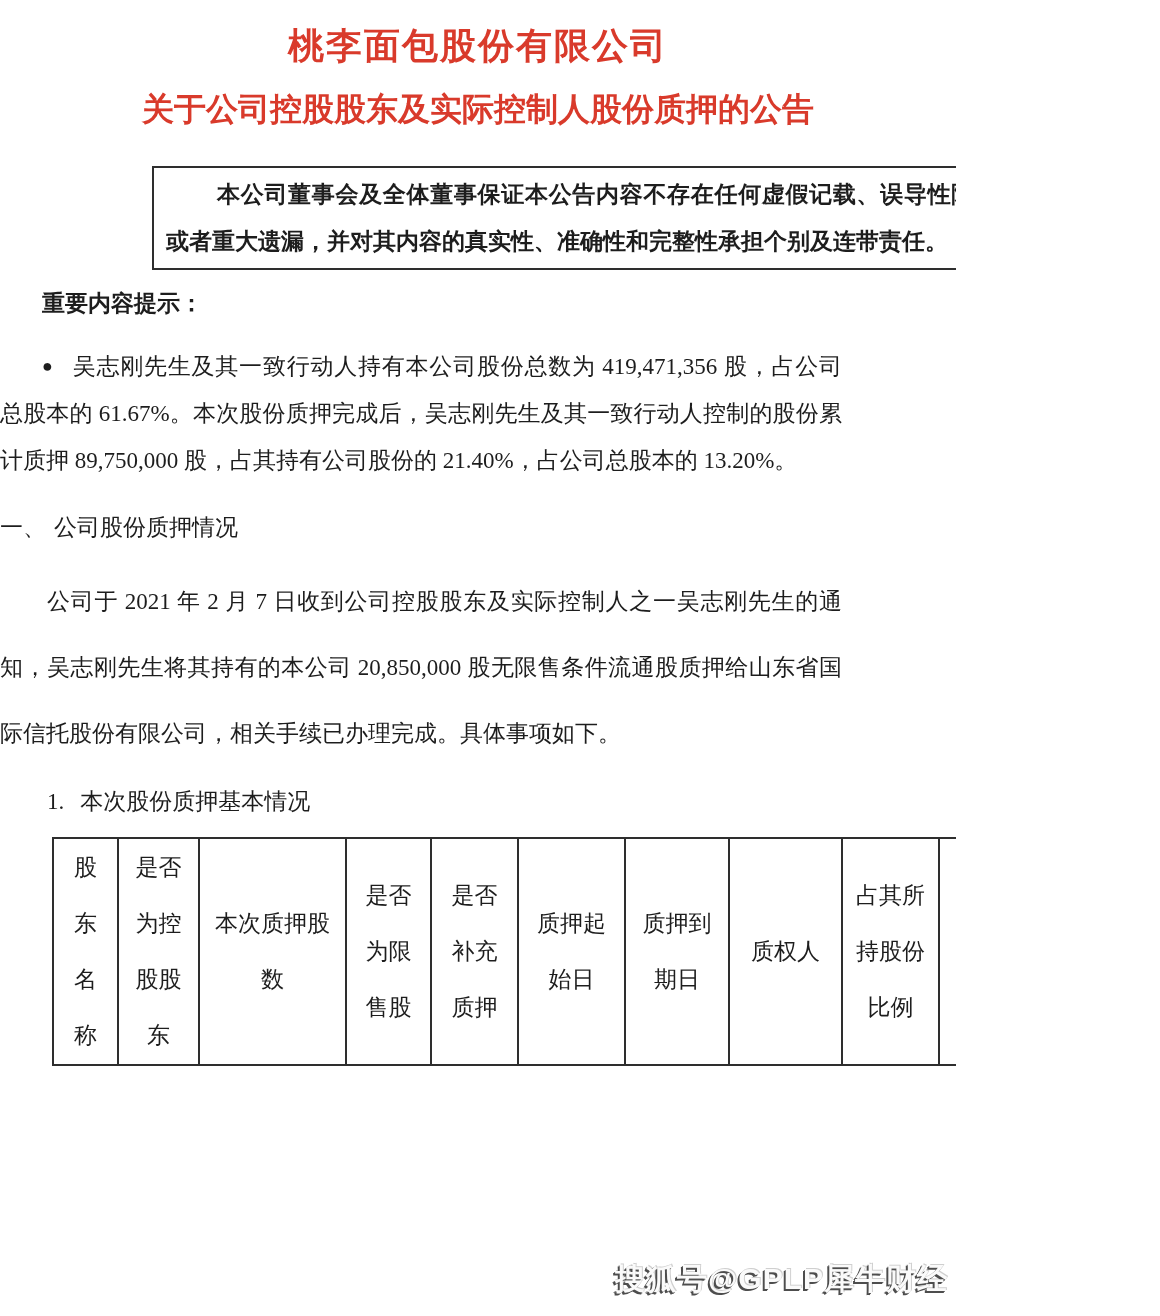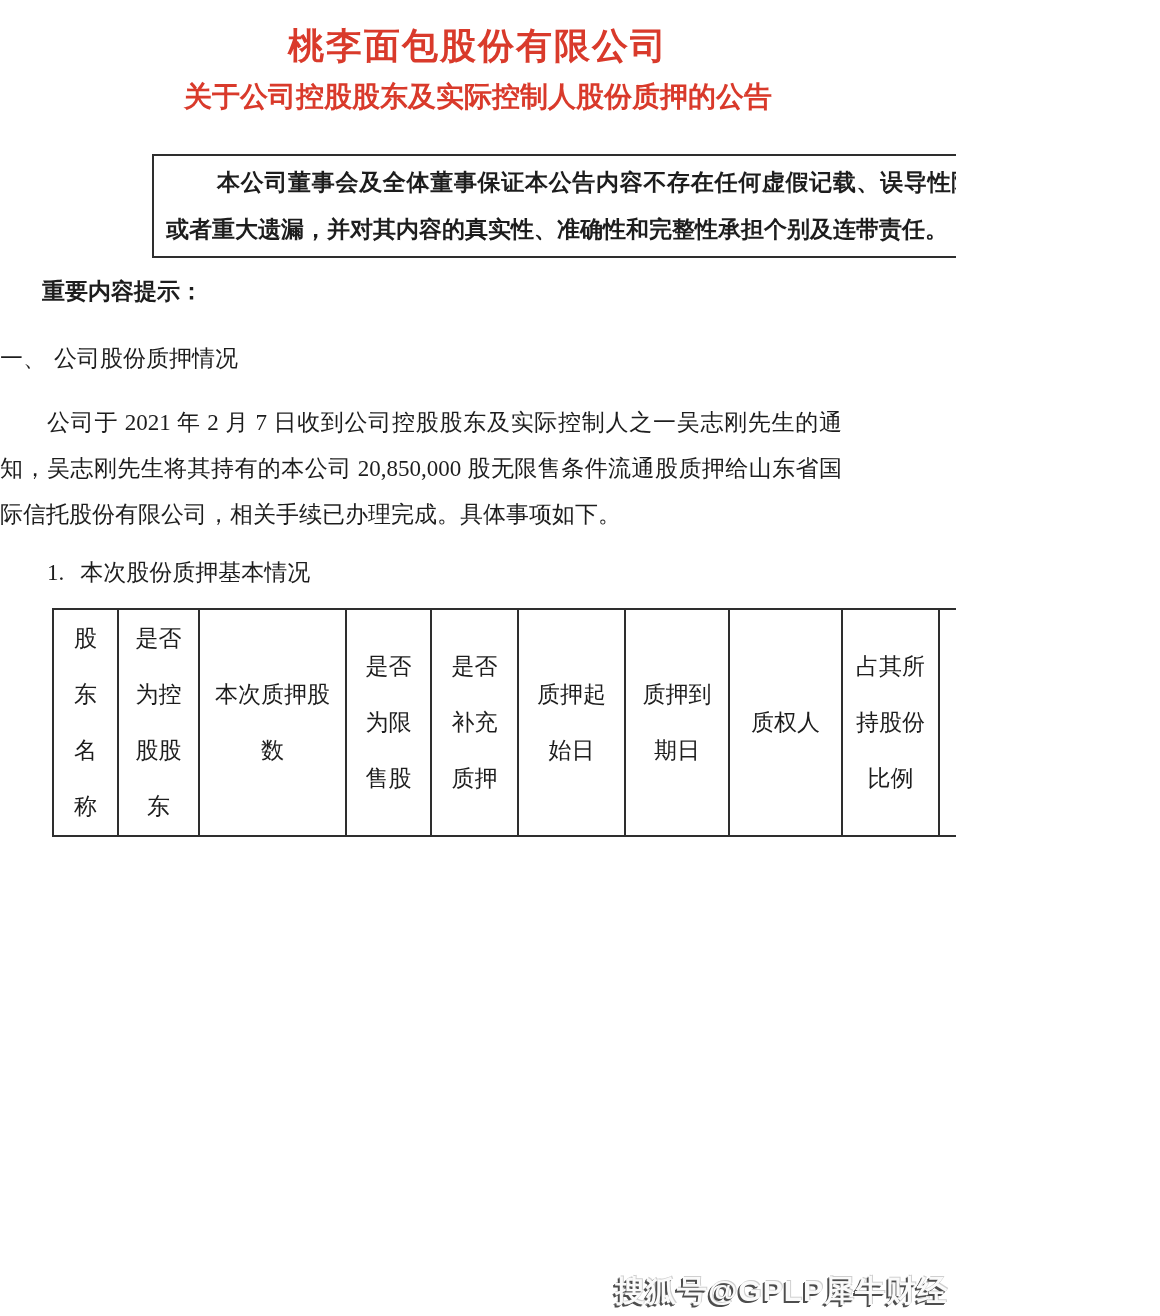--- a/index.html
+++ b/index.html
@@ -15,23 +15,23 @@
   .title {
     margin: 20px 0 0;
     text-align: center;
     font-size: 36px;
     line-height: 52px;
     font-weight: bold;
     letter-spacing: 2px;
     color: var(--accent-red, #d93a2b);
   }
   .subtitle {
-    margin: 0 0 0;
+    margin: 12px 0 0;
     text-align: center;
-    font-size: 28px;
+    font-size: 32px;
     line-height: 50px;
     font-weight: bold;
     color: var(--accent-red, #d93a2b);
   }
   .disclaimer-box {
     margin: 32px 0 0 152px;
     width: 832px;
     border: 2px solid #2e2e2e;
     padding: 3px 12px;
     font-weight: bold;
@@ -66,21 +66,21 @@
     vertical-align: 2px;
   }
   .sec-heading {
     margin: 20px 0 0;
     line-height: 47px;
     font-weight: normal;
   }
   .sec-num { margin-right: 8px; }
   .sec-para {
     margin: 18px 0 0;
-    line-height: 46px;
+    line-height: 66px;
     text-align: justify;
     text-indent: 47px;
   }
   .list-item {
     margin: 11px 0 0;
     line-height: 47px;
     text-indent: 47px;
   }
   .list-num { margin-right: 16px; }
   .pledge-table {
@@ -97,21 +97,21 @@
     white-space: pre-line;
     text-align: center;
     vertical-align: middle;
     padding: 0;
     height: 225px;
     overflow: hidden;
   }
   .watermark {
     position: absolute;
     right: 8px;
-    bottom: 4px;
+    bottom: 16px;
     font-family: "Liberation Sans", "DejaVu Sans", sans-serif;
     font-weight: bold;
     font-size: 30px;
     letter-spacing: 1px;
     color: #fafafa;
     text-shadow: -2px 2px 0 #4d4d4d, -1px 1px 0 #6a6a6a, 1px -1px 0 #cfcfcf;
   }
 </style>
 </head>
 <body>
@@ -123,20 +123,21 @@
 
   <div class="disclaimer-box">
     <p>本公司董事会及全体董事保证本公告内容不存在任何虚假记载、误导性陈述或者重大遗漏，并对其内容的真实性、准确性和完整性承担个别及连带责任。</p>
   </div>
 
   <div class="content">
 
     <p class="notice-heading">重要内容提示：</p>
 
 
+    <p class="bullet-para second"><span class="bullet">●</span><span>吴志刚先生及其一致行动人持有本公司股份总数为 419,471,356 股，占公司总股本的 61.67%。本次股份质押完成后，吴志刚先生及其一致行动人控制的股份累计质押 89,750,000 股，占其持有公司股份的 21.40%，占公司总股本的 13.20%。</span></p>
 
     <p class="sec-heading"><span class="sec-num">一、</span><span>公司股份质押情况</span></p>
 
     <p class="sec-para">公司于 2021 年 2 月 7 日收到公司控股股东及实际控制人之一吴志刚先生的通知，吴志刚先生将其持有的本公司 20,850,000 股无限售条件流通股质押给山东省国际信托股份有限公司，相关手续已办理完成。具体事项如下。</p>
 
     <p class="list-item"><span class="list-num">1.</span><span>本次股份质押基本情况</span></p>
 
   </div>
 
   <table class="pledge-table">

